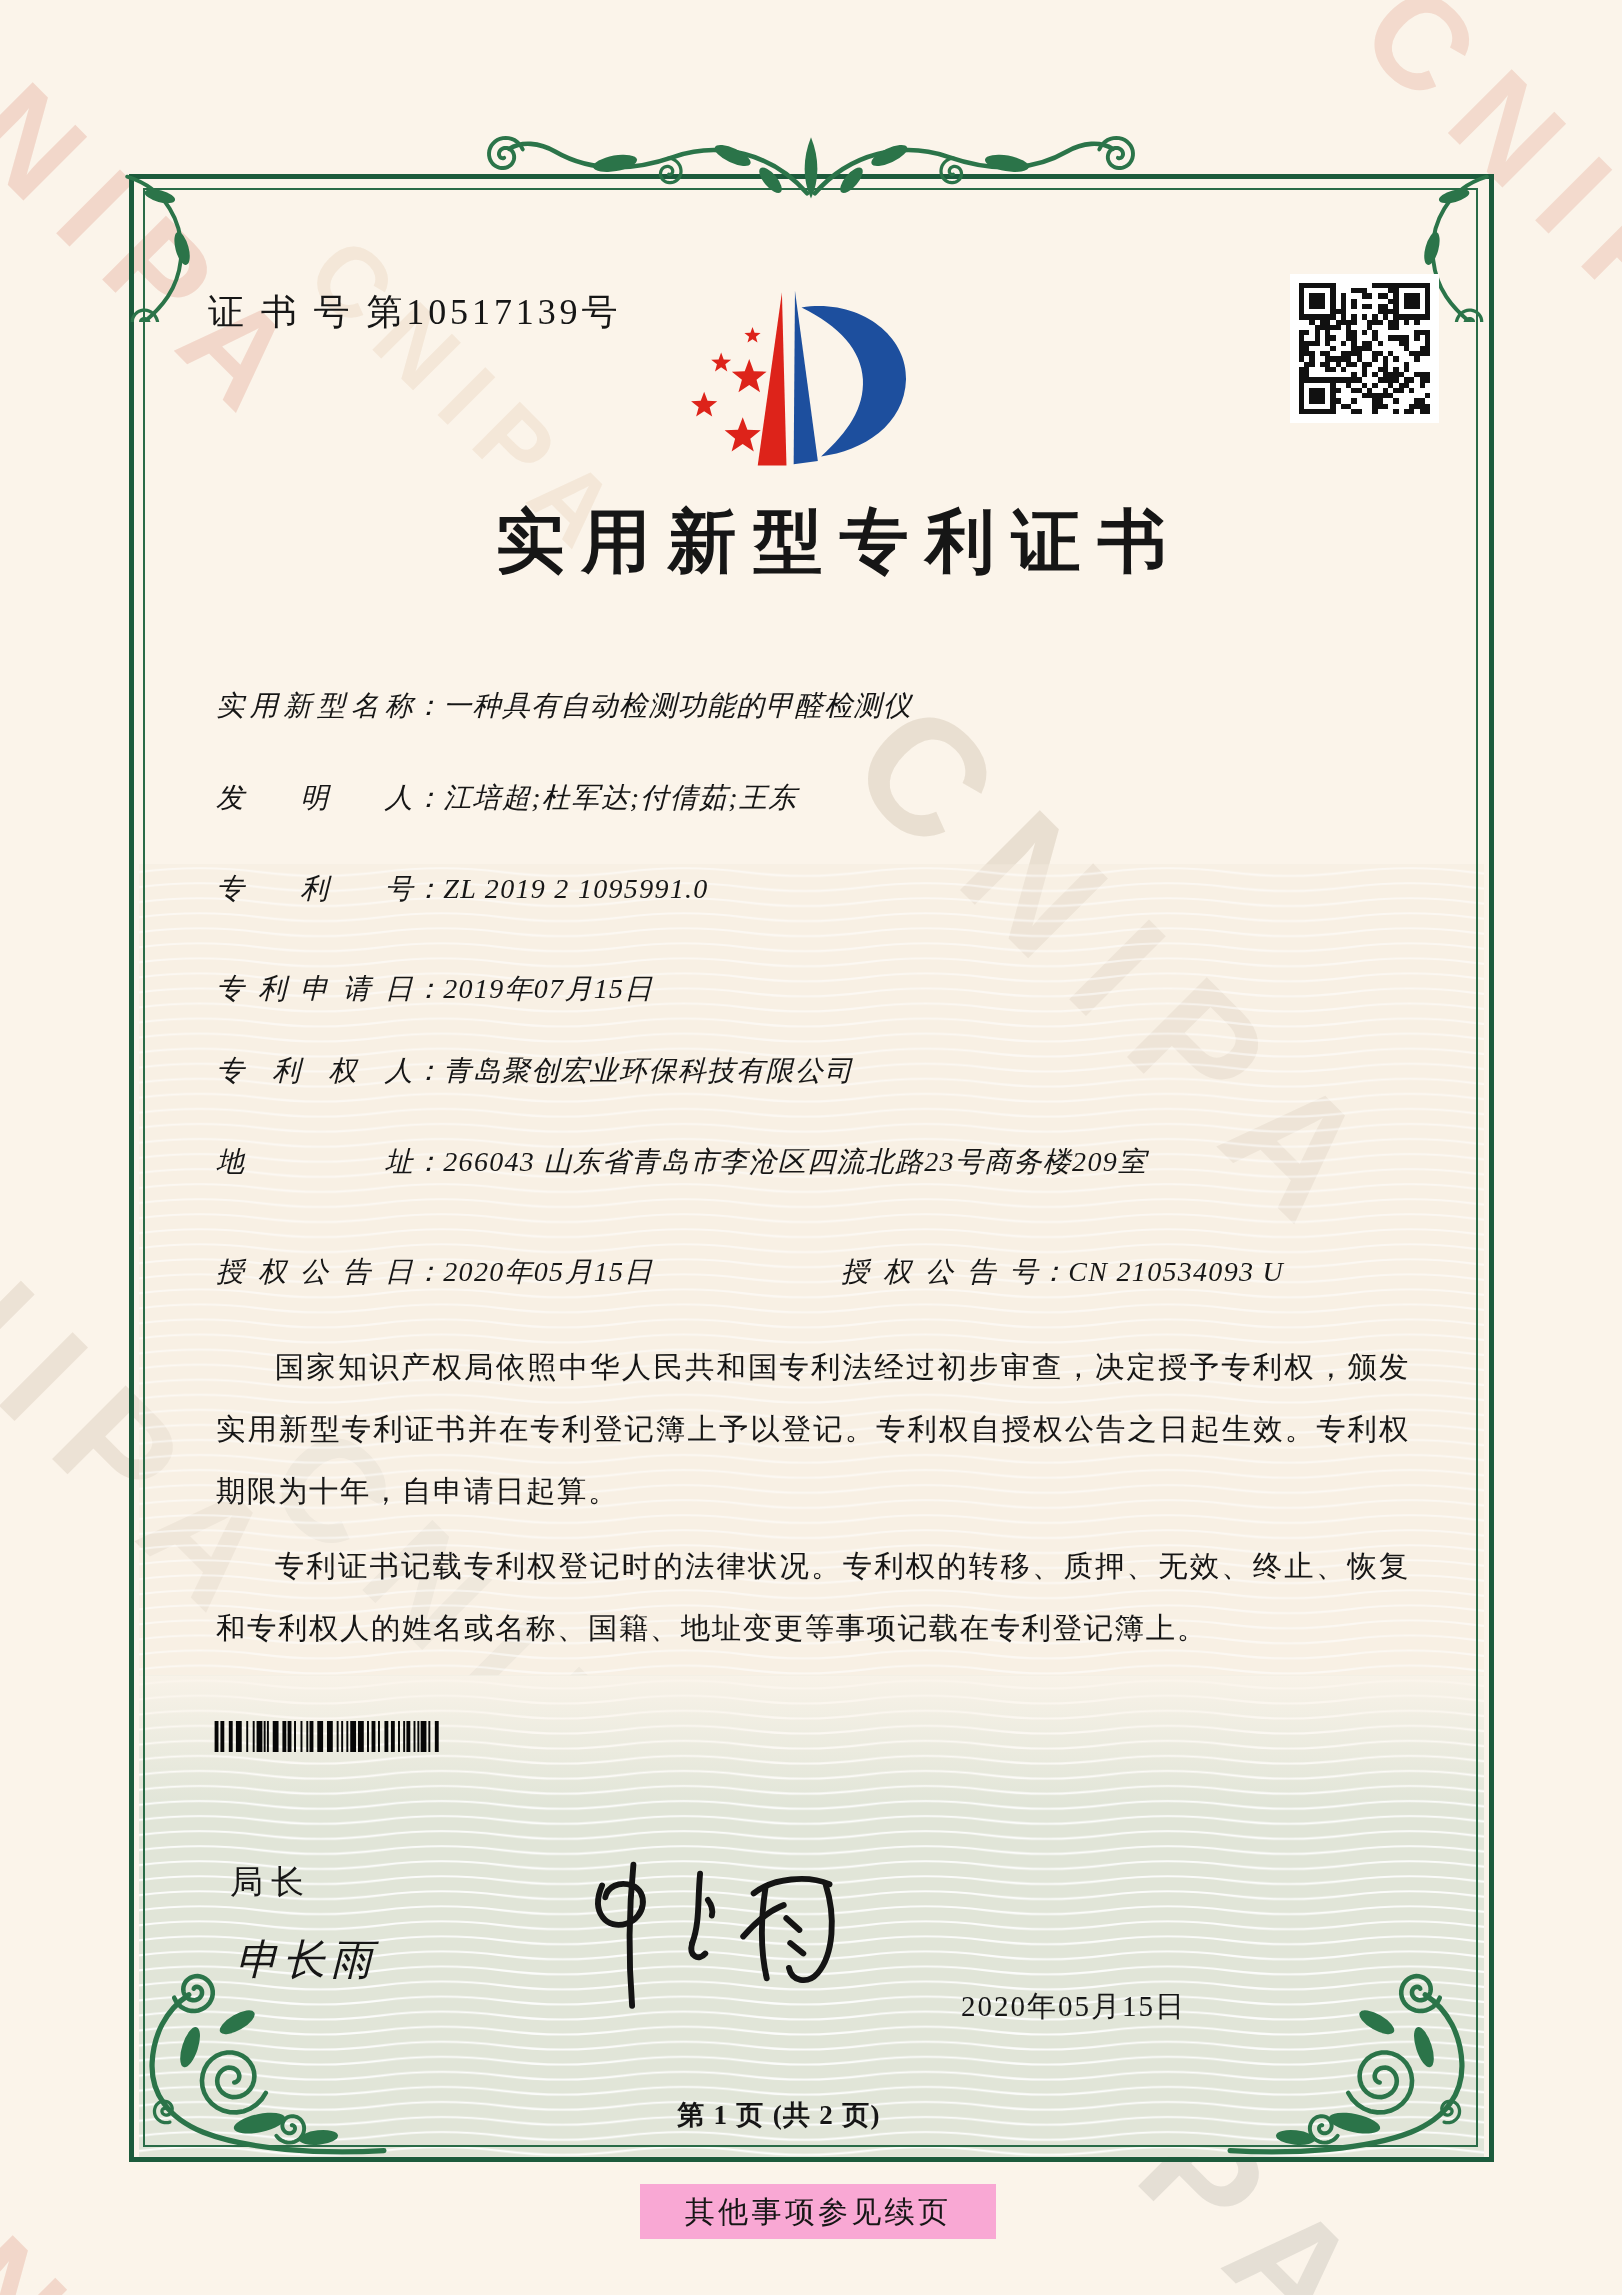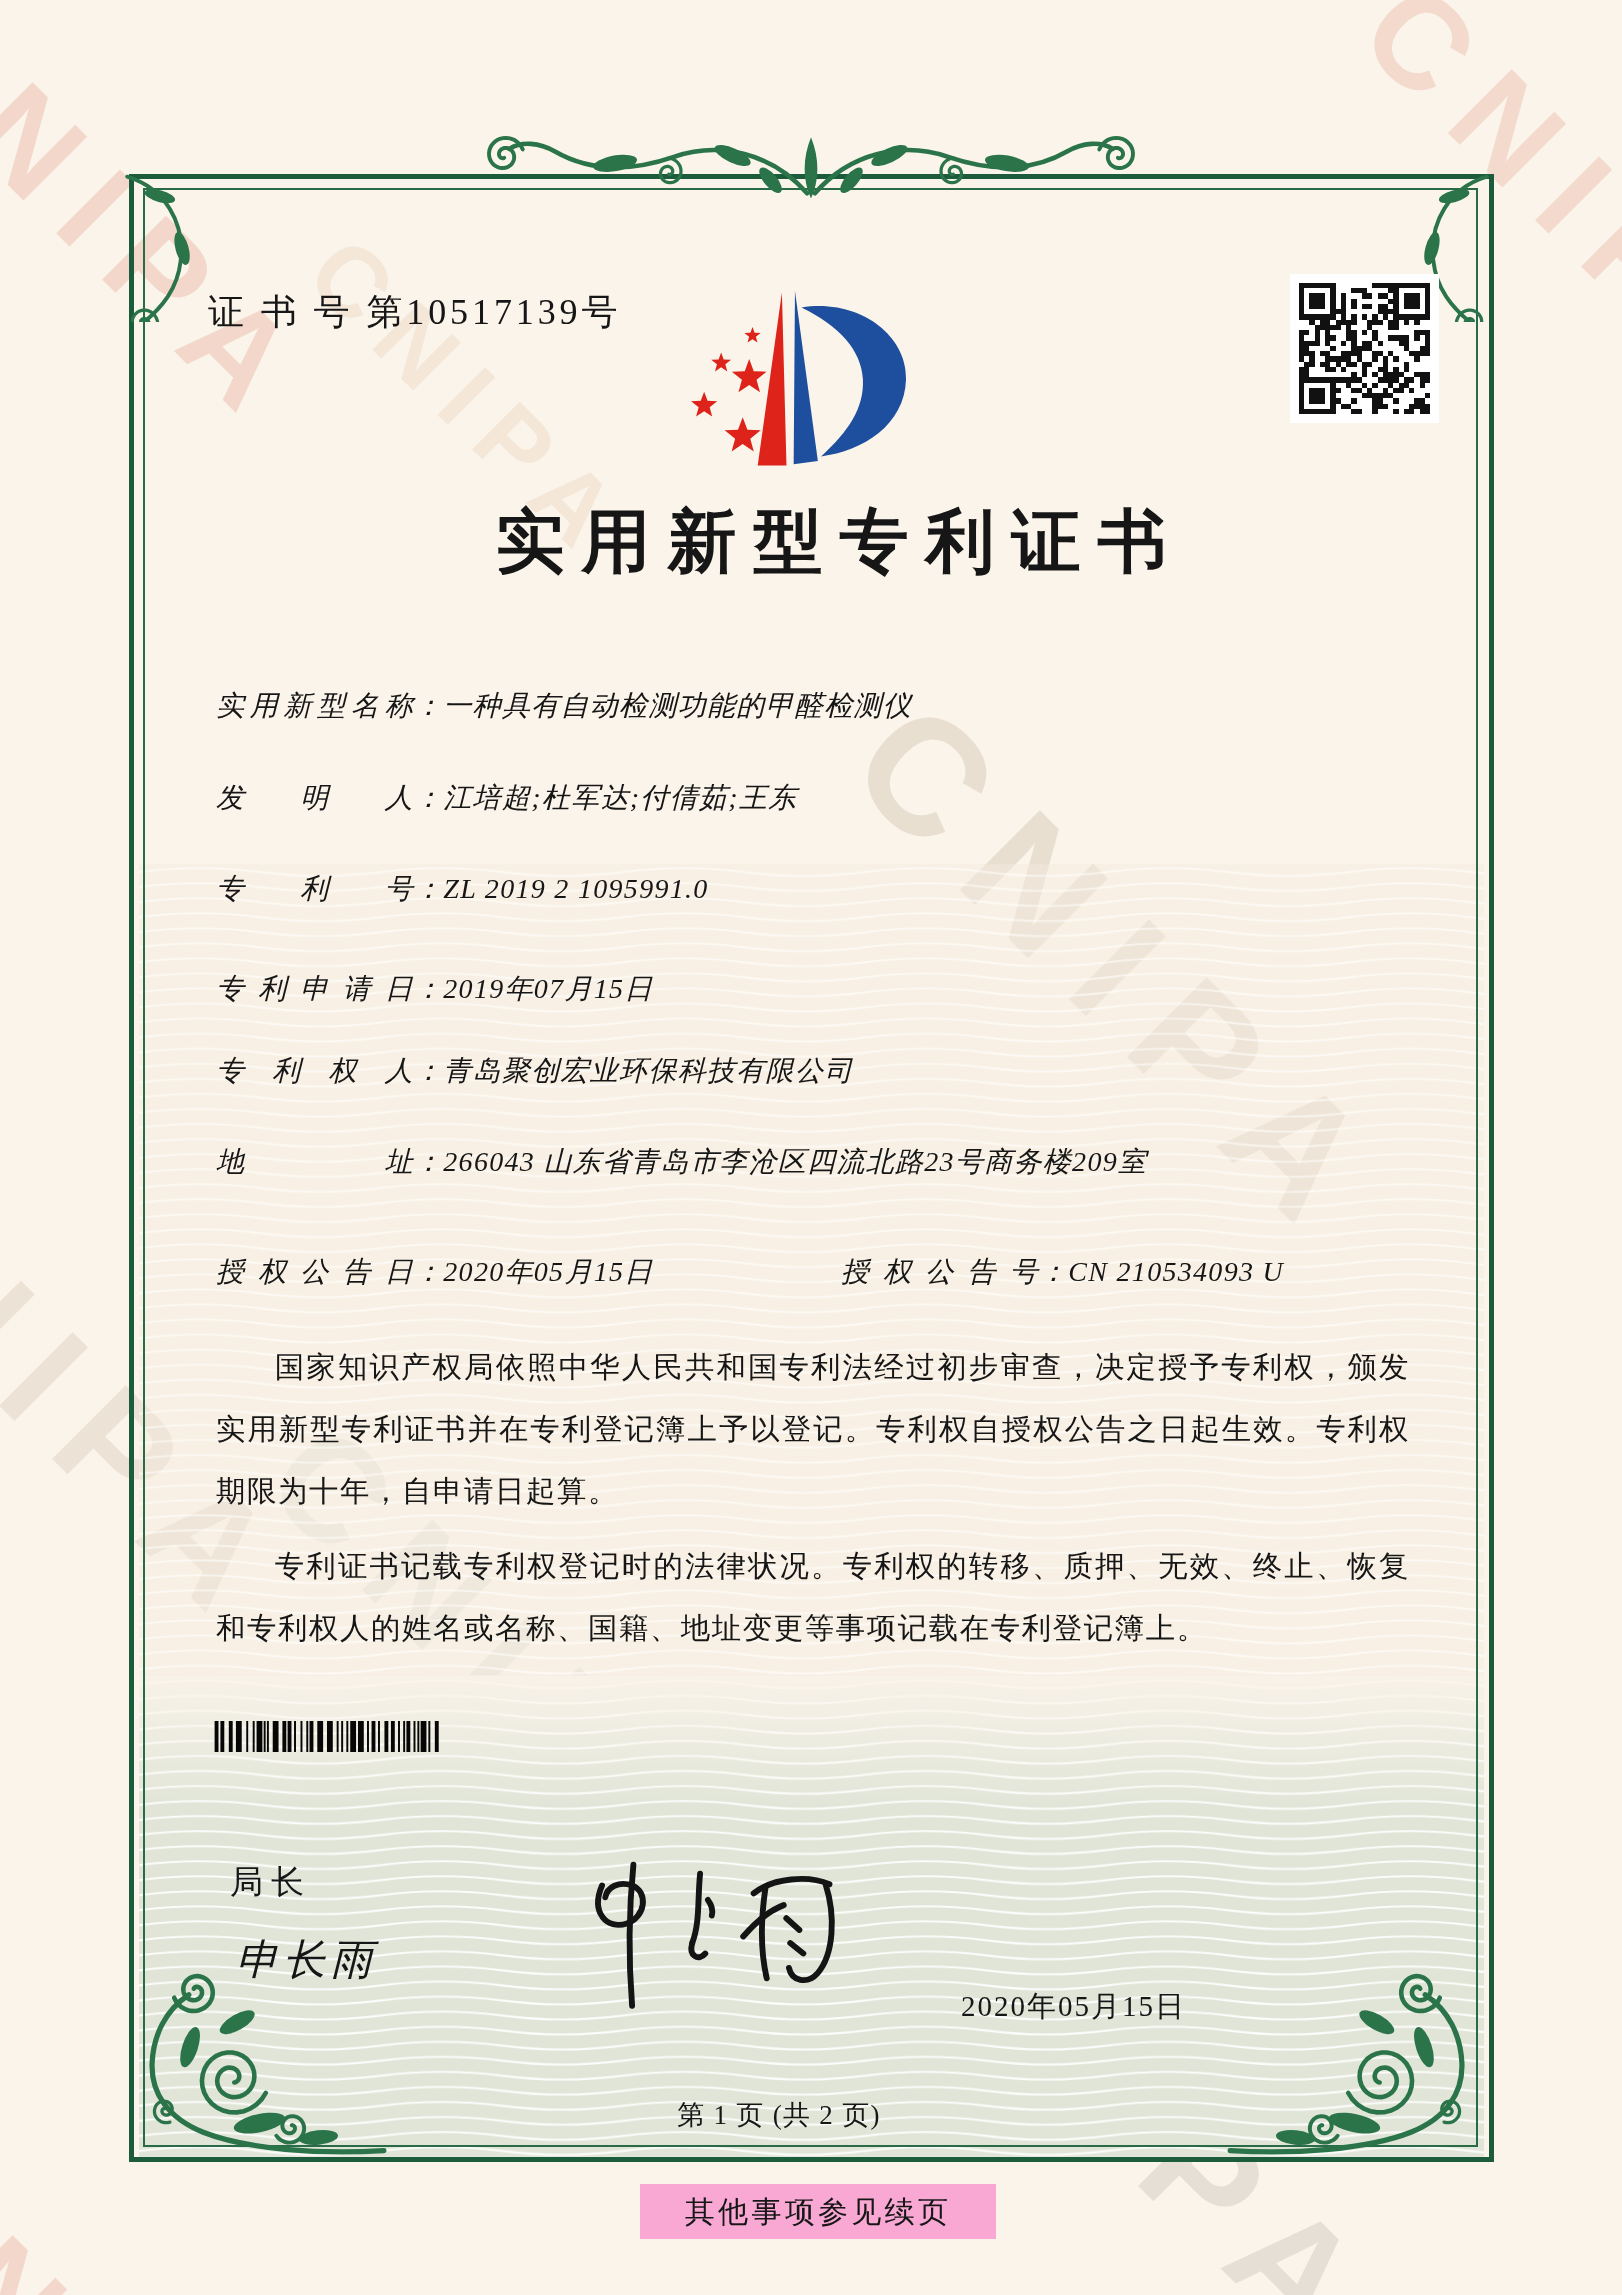--- a/index.html
+++ b/index.html
@@ -24,21 +24,21 @@
   .g2{position:absolute;left:625px;top:0;white-space:nowrap;}
   
   .paras{left:216px;top:1336px;width:1194px;font-size:29.4px;line-height:62px;
          letter-spacing:1.6px;text-align:justify;}
   .paras p{margin:0;text-indent:2em;}
   .paras p + p{margin-top:13px;}
   
   .signer-title{left:230px;top:1860px;font-size:33px;letter-spacing:7.9px;}
   .signer-name{left:236px;top:1932px;font-size:42px;letter-spacing:5.2px;font-style:italic;}
   .issue-date{left:961px;top:1987px;font-size:29px;letter-spacing:2px;}
-  .pageno{left:589px;top:2097px;width:380px;text-align:center;font-size:27px;letter-spacing:1.3px;}
+  .pageno{left:589px;top:2097px;width:380px;text-align:center;font-size:27px;letter-spacing:1.3px;font-weight:bold;}
   .footnote{left:640px;top:2184px;width:356px;height:55px;line-height:55px;background:#f9a8d4;
             text-align:center;font-size:30px;letter-spacing:3.3px;}
   .qrbox{left:1290px;top:274px;width:149px;height:149px;background:#ffffff;
          box-sizing:border-box;padding:9.2px;}
   .mirror{transform:scaleX(-1);}
   svg{display:block;}
 </style>
 </head>
 <body>
 

